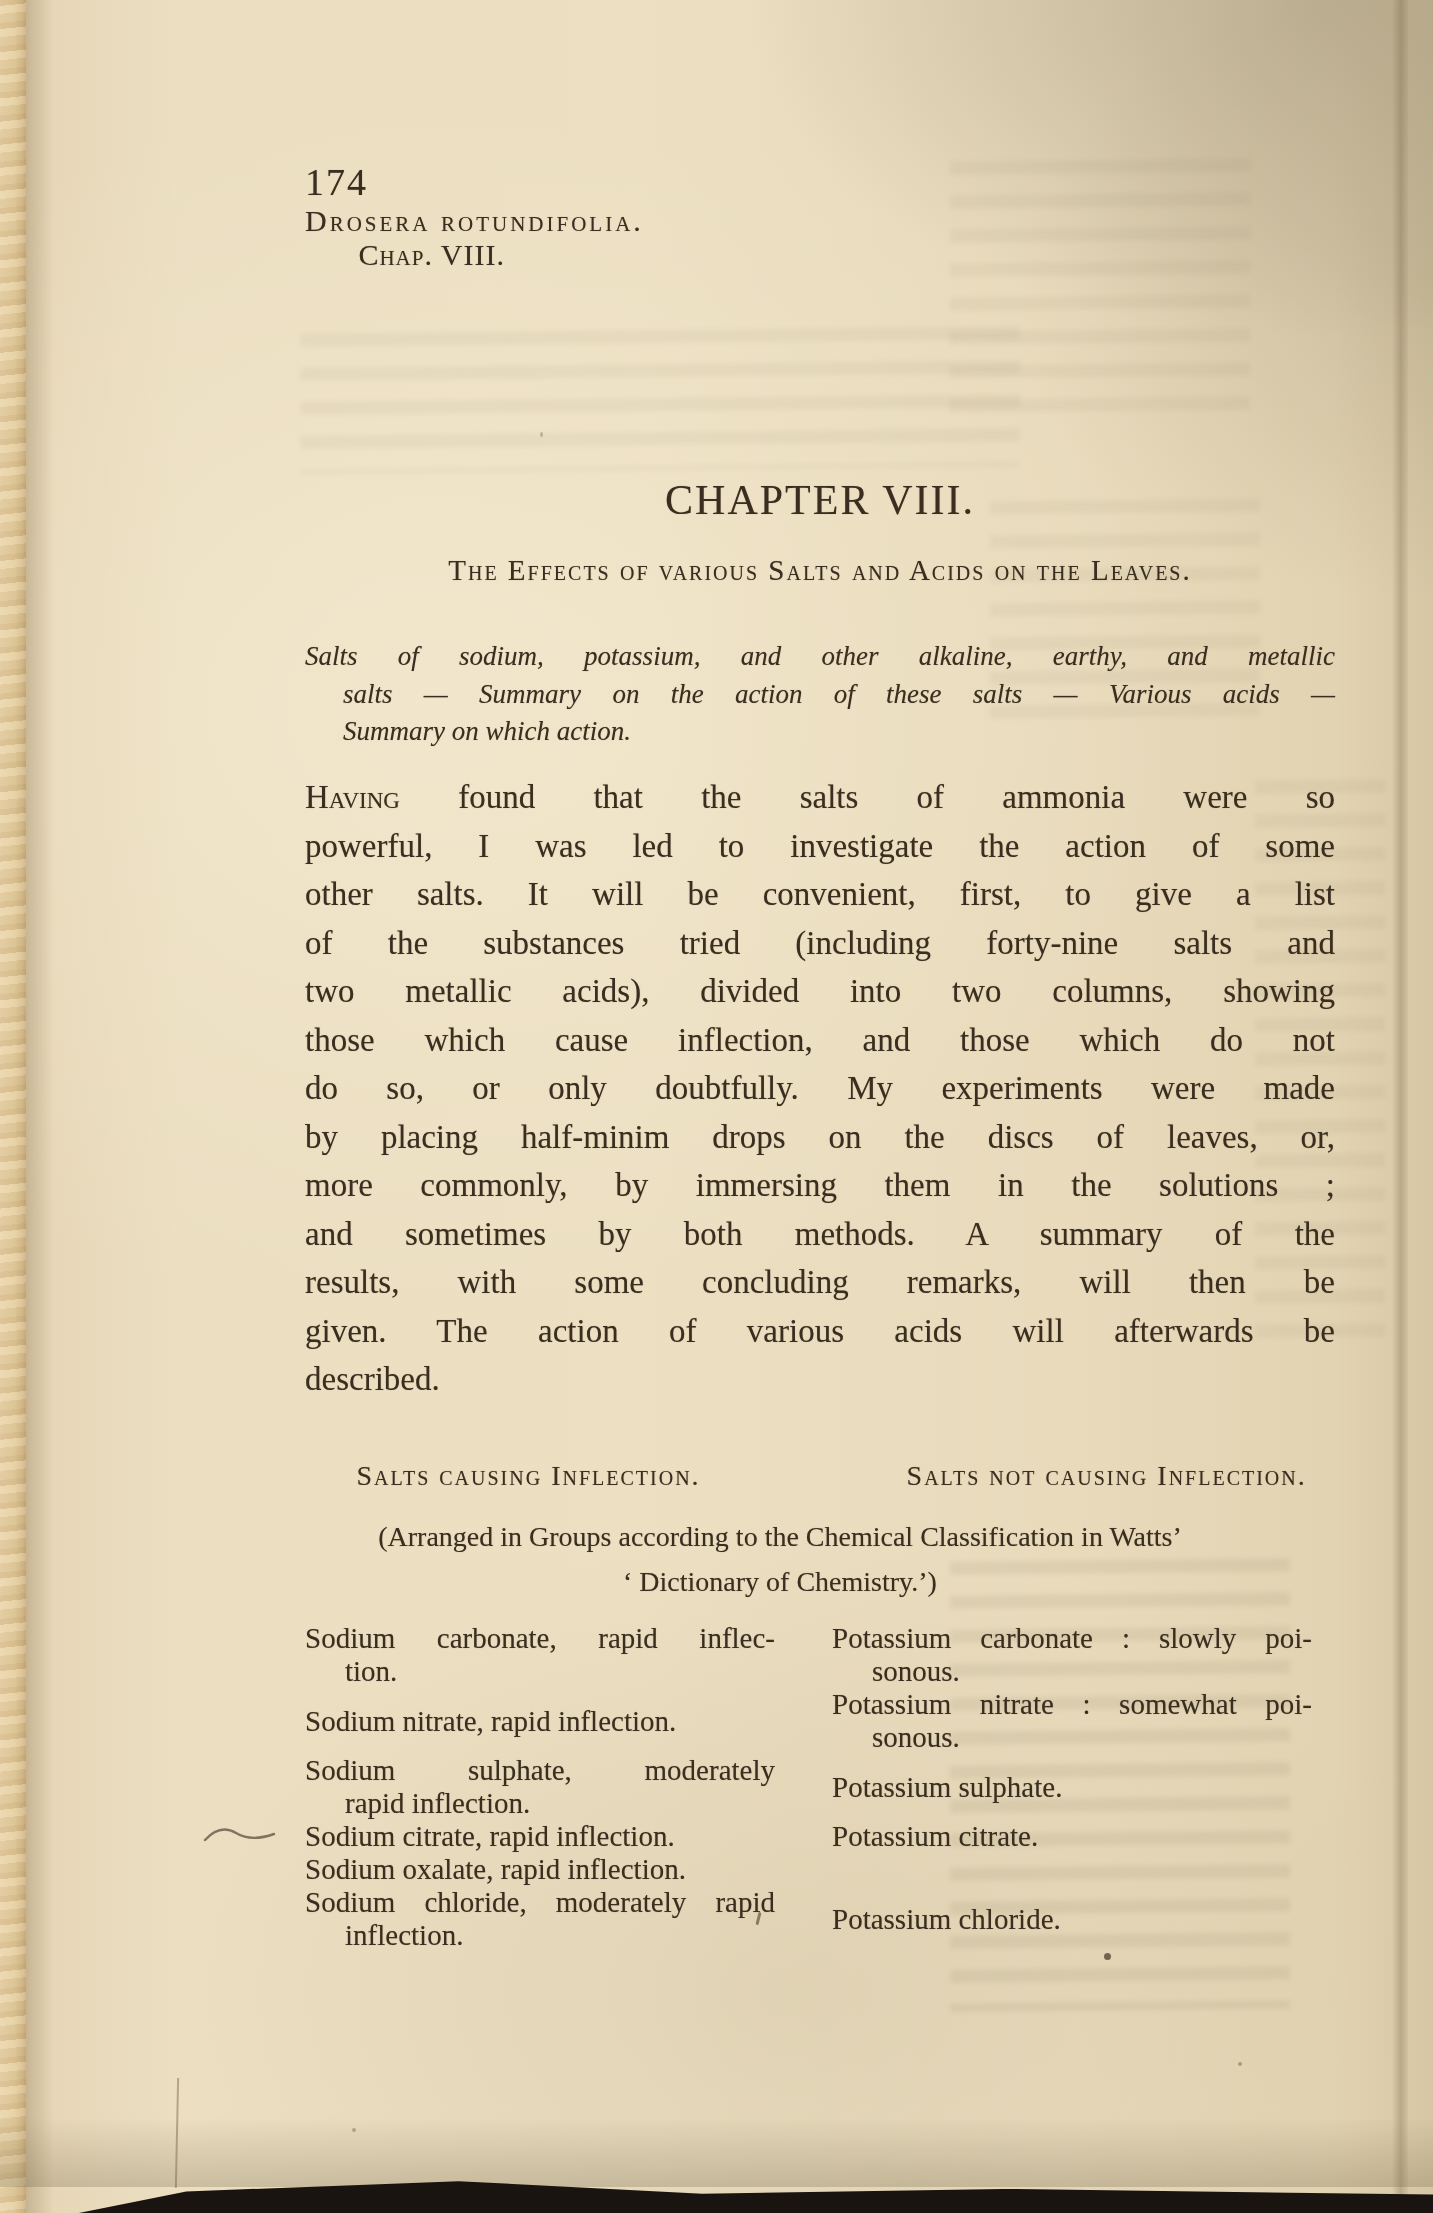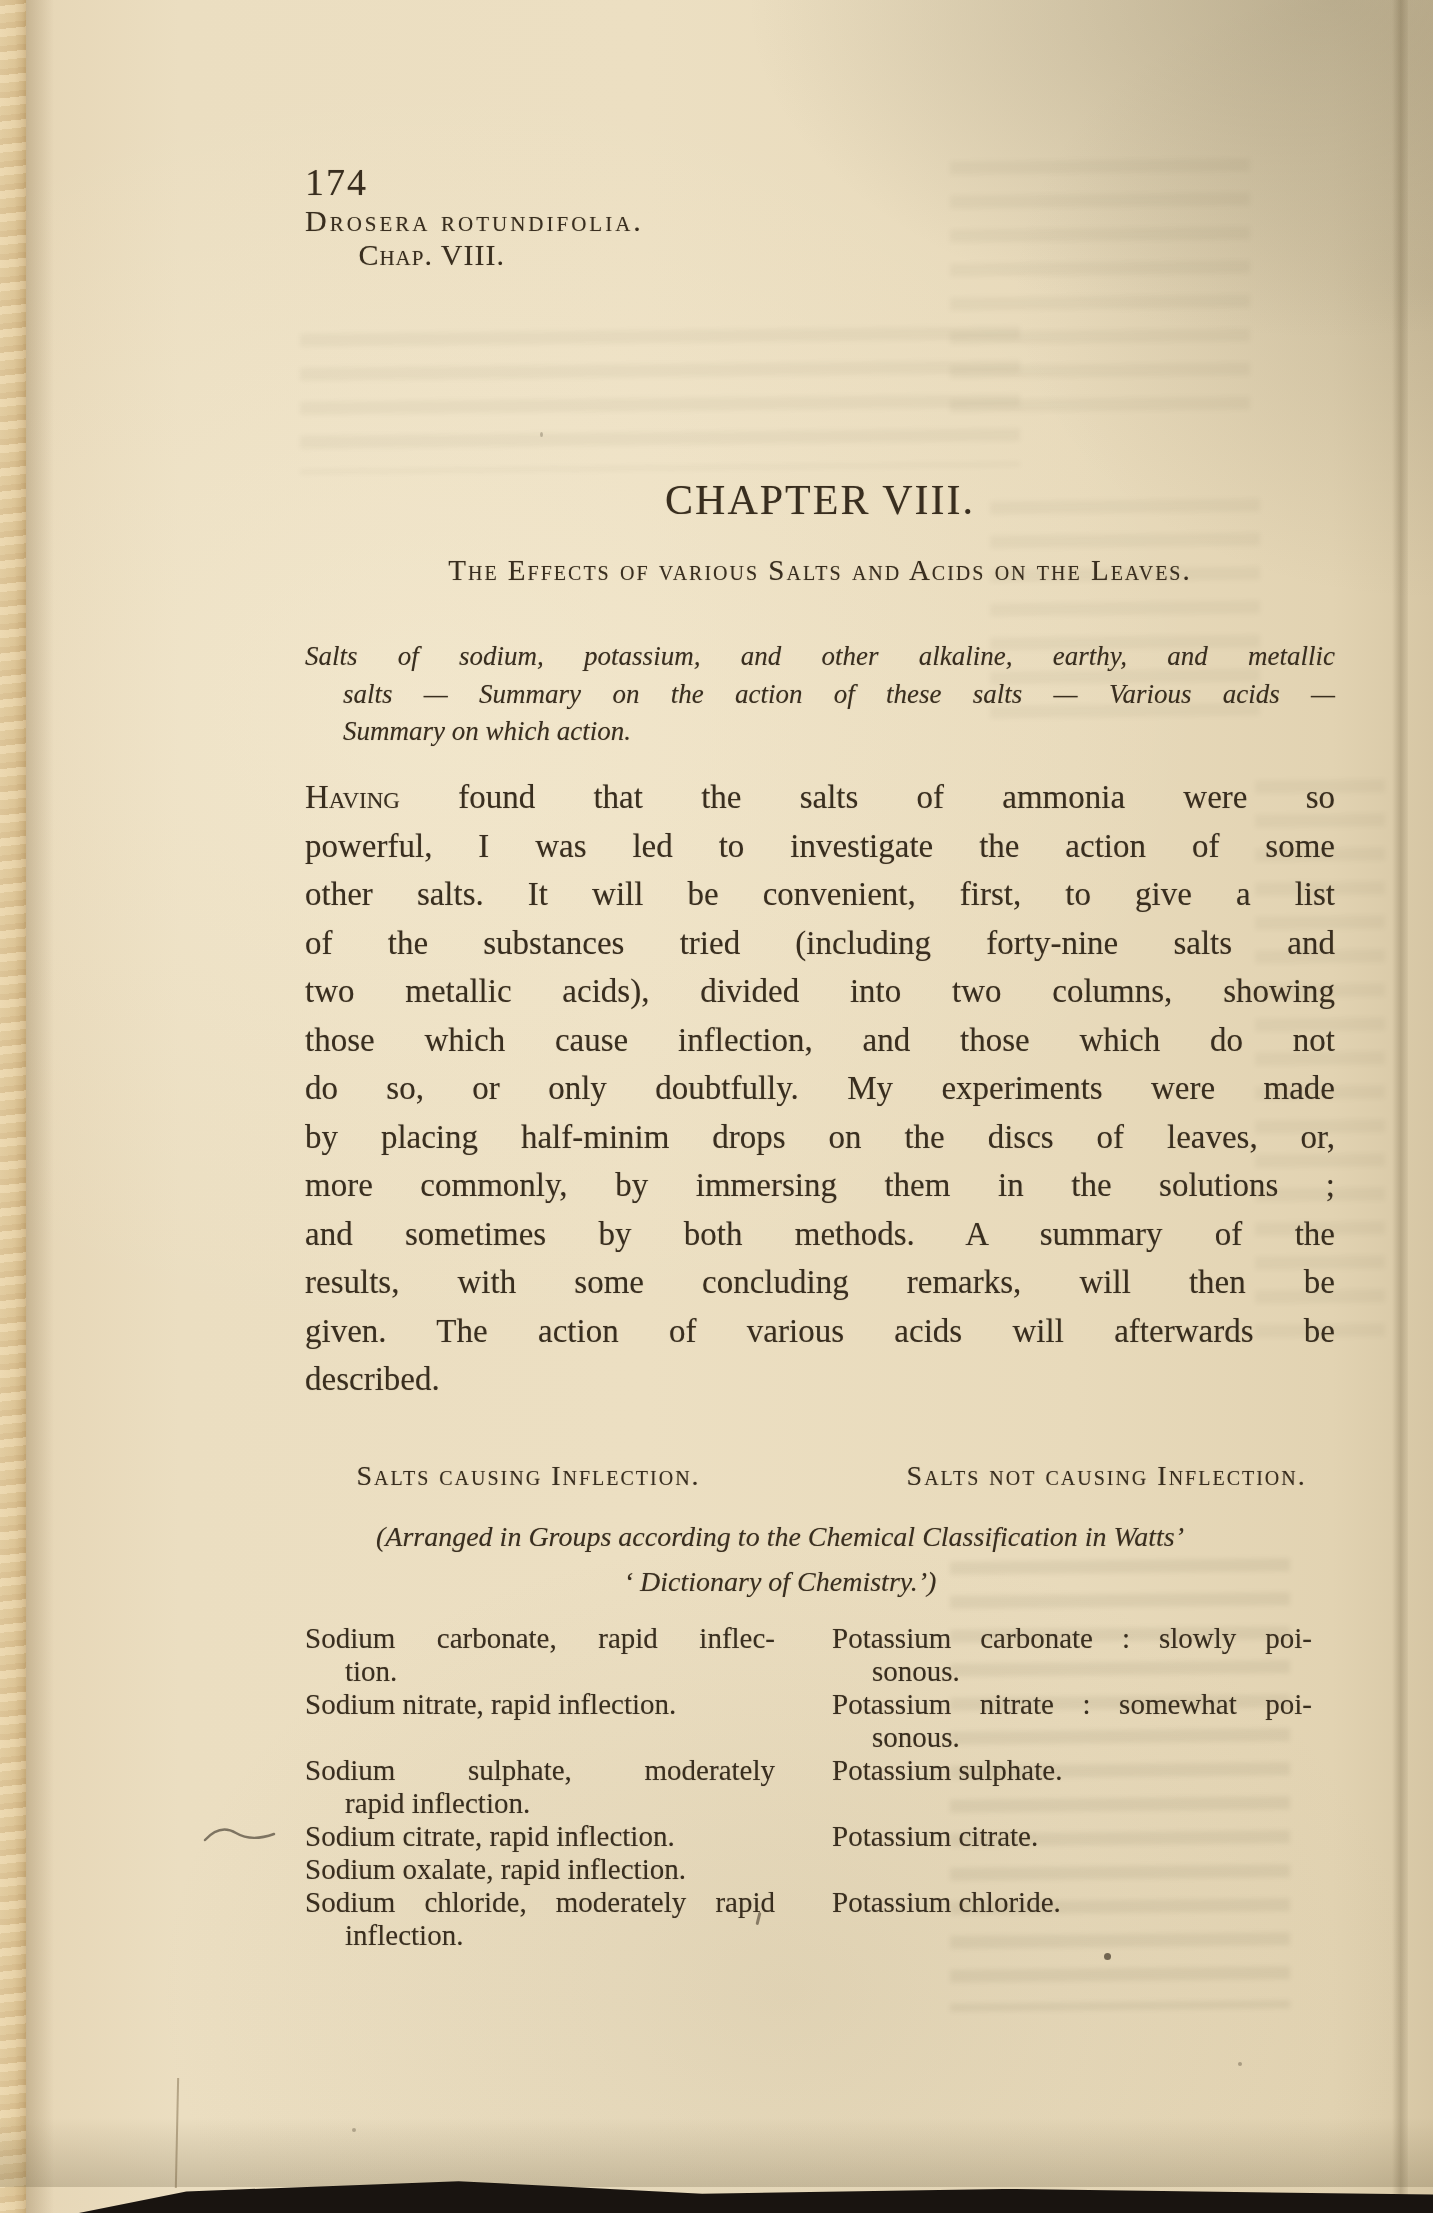--- a/index.html
+++ b/index.html
@@ -62,24 +62,24 @@
   .body-line.no-stretch, .body-line:last-child { text-align-last:left; }
   .smallcaps { font-variant:small-caps; }
 
   .salt-headers { position:absolute; left:305px; top:1460px; width:1030px; display:flex;
     font-variant:small-caps; font-size:28px; letter-spacing:2px;gap:36px; }
   .sh-left { width:470px; text-align:center; }
   .sh-gap { width:57px; }
   .sh-right { width:480px; text-align:center; }
 
   .note-block { position:absolute; left:305px; top:1514px; width:950px; text-align:center;
-    font-style:italic; font-size:28px; line-height:45px; }
+    font-size:28px; line-height:45px; }
 
   .salt-table { position:absolute; left:305px; top:1622px; width:1030px; font-size:29px; line-height:33px; }
-  .salt-row { display:flex; }
+  .salt-row { display:flex;align-items:center; }
   .salt-cell.cell-left { width:470px; margin-right:57px; }
   .salt-cell.cell-right { width:480px; }
   .salt-line.cont { padding-left:40px; }
 </style>
 </head>
 <body>
 
 <div class="scan">
 
   <div class="ghost" style="left:300px; top:330px; width:720px; height:140px;"></div>

